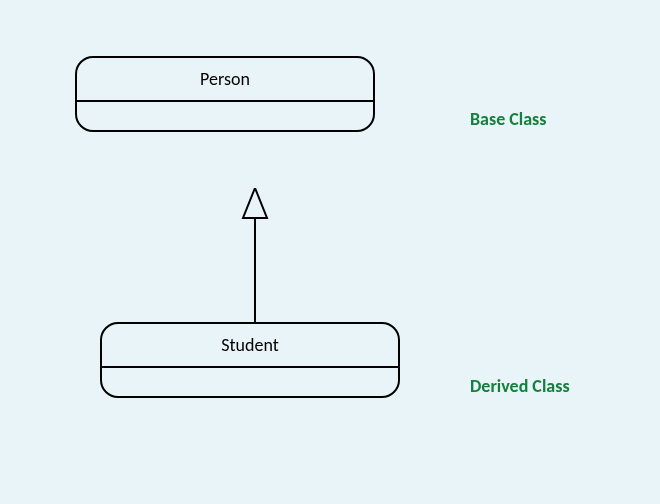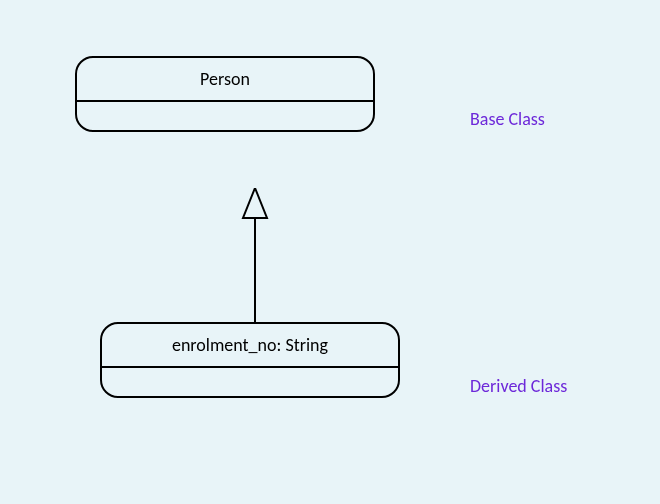--- a/index.html
+++ b/index.html
@@ -24,21 +24,22 @@
       padding: 10px 0;
       border-bottom: 2px solid #000;
       min-height: 28px;
     }
     .class-row:last-child {
       border-bottom: none;
     }
     .label {
       position: absolute;
       font-size: 18px;
-      color: #6d28d9;
+      color: #15803d;
+      font-weight: bold;
     }
     .arrow {
       position: absolute;
       left: 240px;
       top: 188px;
       width: 30px;
       height: 135px;
       pointer-events: none;
     }
   </style>
@@ -54,18 +55,18 @@
 
 <div class="label" style="left:470px; top:108px;">Base Class</div>
 
 <svg class="arrow" viewBox="0 0 30 135">
   <polygon points="15,0 3,30 27,30" fill="#e8f4f8" stroke="#000" stroke-width="2"></polygon>
   <line x1="15" y1="30" x2="15" y2="135" stroke="#000" stroke-width="2"></line>
 </svg>
 
 <div class="class-box" style="left:100px; top:322px;">
   <div class="class-row">
-    <span>enrolment_no: String</span>
+    <span>Student</span>
   </div>
   <div class="class-row"></div>
 </div>
 
 <div class="label" style="left:470px; top:375px;text-align:right;">Derived Class</div>
 
 </body></html>

